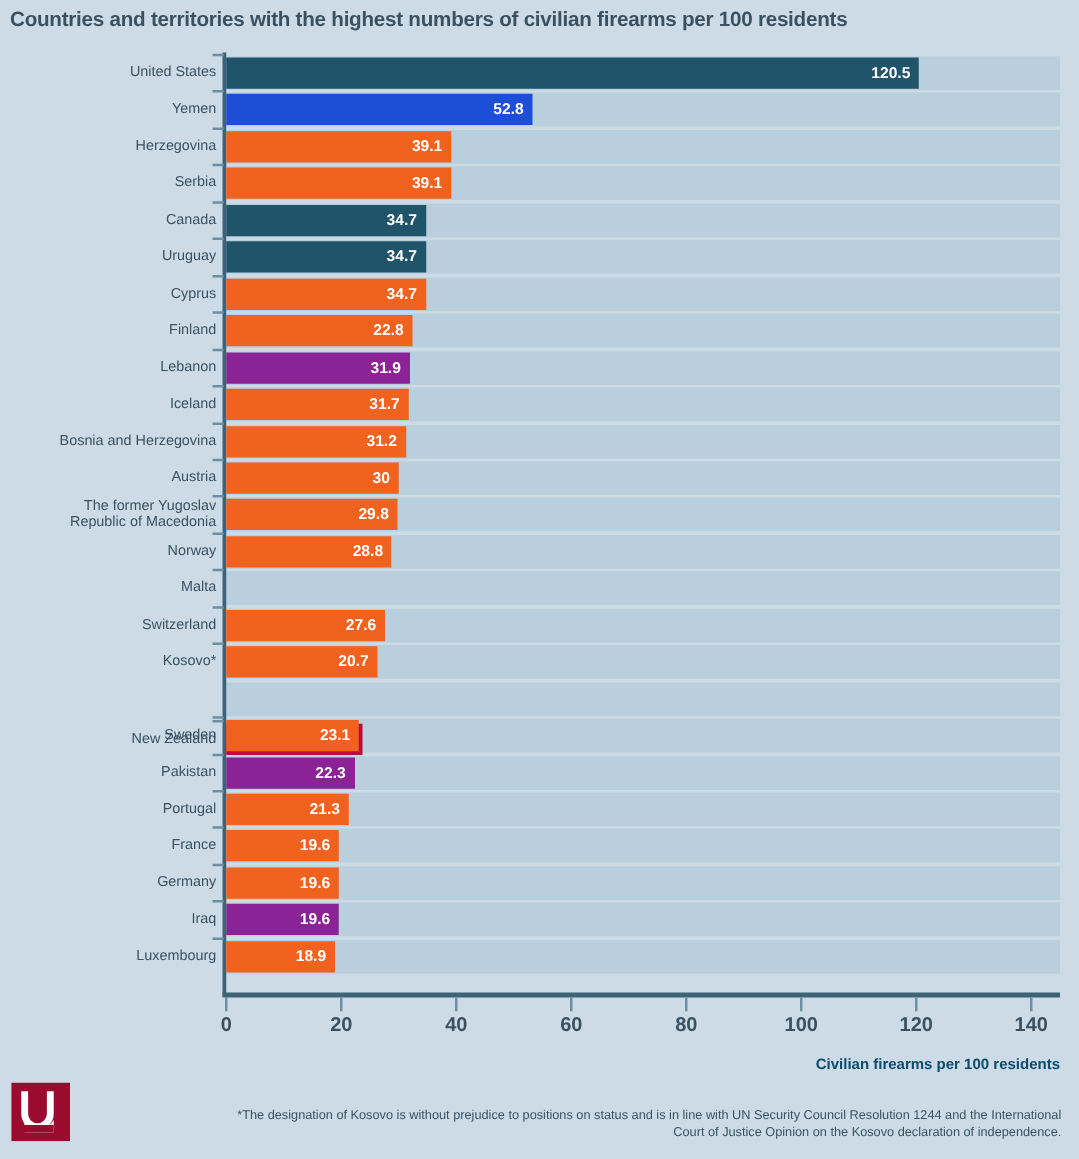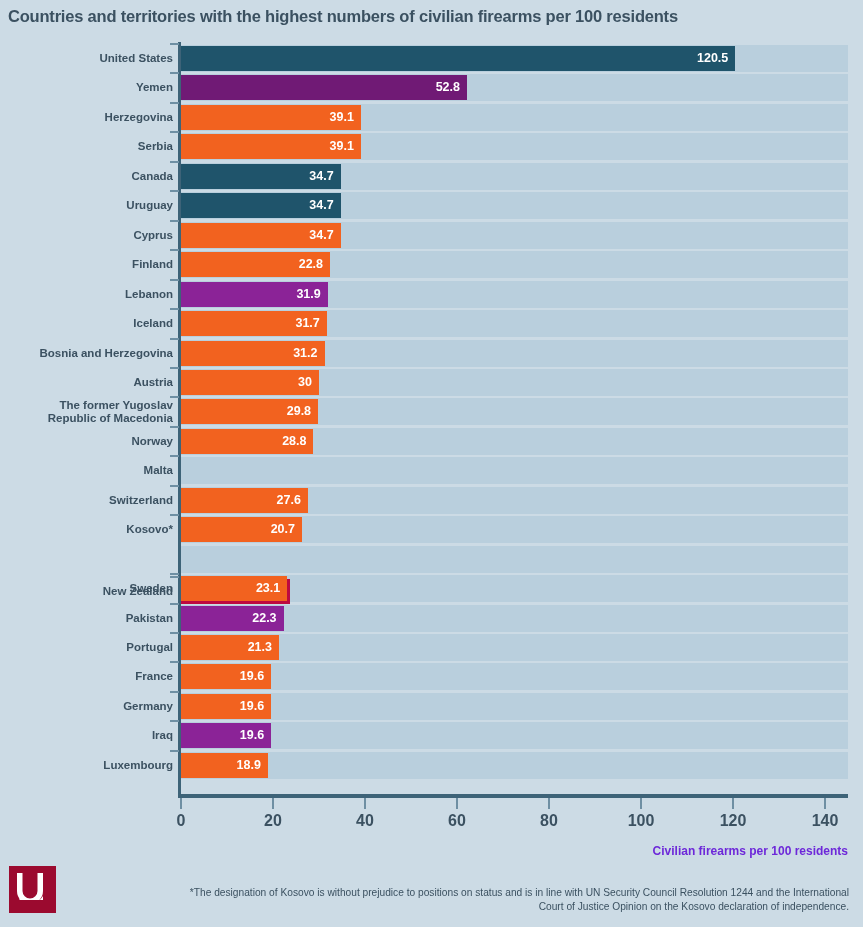--- a/index.html
+++ b/index.html
@@ -73,21 +73,21 @@
     position: absolute;
     left: 0;
     width: 863px;
   }
   .cat-label {
     position: absolute;
     right: 0px;
     width: 170px;
     text-align: right;
     font-size: 11.5px;
-    font-weight: bold;
+    font-weight: normal;
     color: #3b5161;
     line-height: 13px;
   }
   .tick-left {
     position: absolute;
     width: 9px;
     height: 2px;
     background: #6e8fa3;
   }
   .bar {
@@ -130,21 +130,21 @@
     transform: translateX(-50%);
     white-space: nowrap;
   }
 
   #x-axis-title {
     position: absolute;
     right: 15px;
     top: 844px;
     font-size: 12px;
     font-weight: bold;
-    color: #6d28d9;
+    color: #0c4a6e;
   }
 
   
   #footnote {
     position: absolute;
     right: 14px;
     top: 886px;
     width: 660px;
     text-align: right;
     font-size: 10.2px;
@@ -200,21 +200,21 @@
       <div class="cat-row" style="top: 4px; height: 25px;">
         <div class="cat-label" style="top: 6px; right: 690px;">United States</div>
         <div class="tick-left" style="left: 170px; top: -3px;"></div>
         <div class="bar" style="width: 554.3px; background: rgb(31, 84, 107);">
           <span class="bar-value">120.5</span>
         </div>
       </div>
       <div class="cat-row" style="top: 33.45px; height: 25px;">
         <div class="cat-label" style="top: 6px; right: 690px;">Yemen</div>
         <div class="tick-left" style="left: 170px; top: -3px;"></div>
-        <div class="bar" style="width: 286px; background: #701a75;">
+        <div class="bar" style="width: 245px; background: #1d4ed8;">
           <span class="bar-value">52.8</span>
         </div>
       </div>
       <div class="cat-row" style="top: 62.9px; height: 25px;">
         <div class="cat-label" style="top: 6px; right: 690px;">Herzegovina</div>
         <div class="tick-left" style="left: 170px; top: -3px;"></div>
         <div class="bar" style="width: 179.86px; background: rgb(242, 98, 31);">
           <span class="bar-value">39.1</span>
         </div>
       </div>

